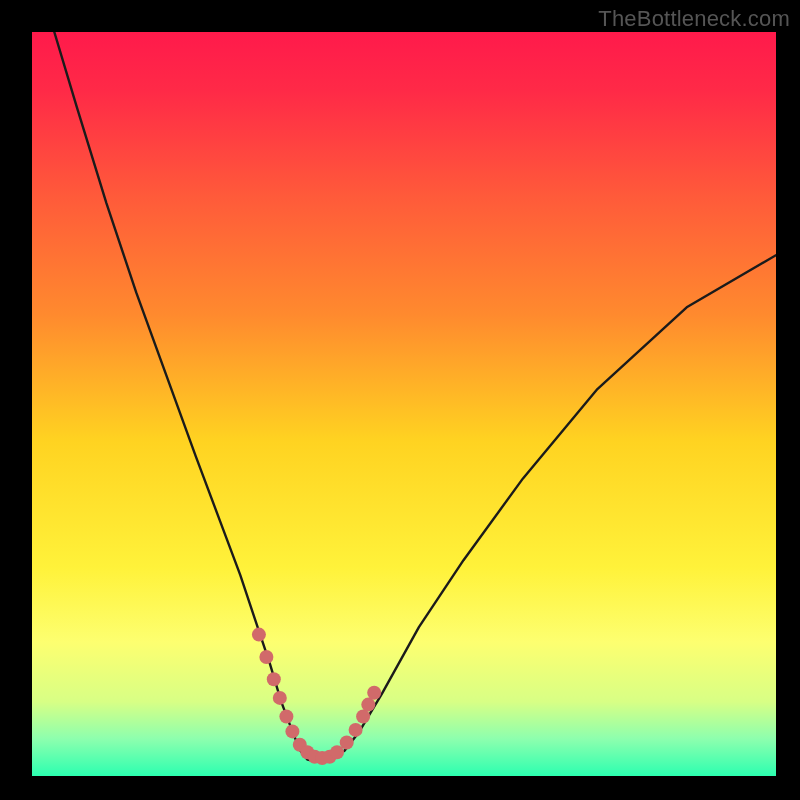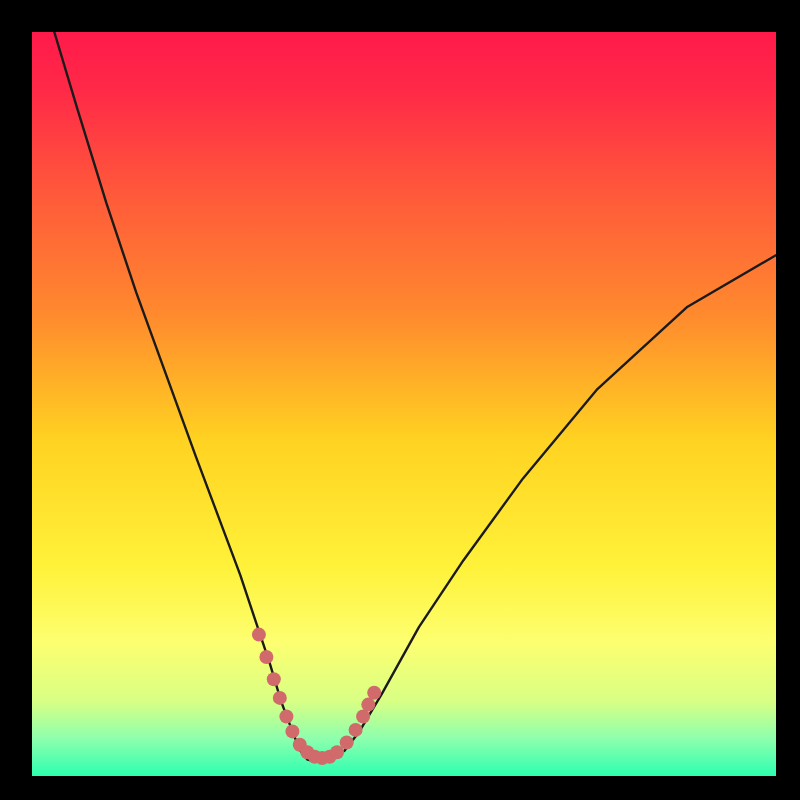--- a/index.html
+++ b/index.html
@@ -83,13 +83,14 @@
           <circle cx="297.6" cy="724.7" r="7" fill="#d16a6a"></circle>
           <circle cx="305.0" cy="720.2" r="7" fill="#d16a6a"></circle>
           <circle cx="314.7" cy="710.5" r="7" fill="#d16a6a"></circle>
           <circle cx="323.6" cy="697.9" r="7" fill="#d16a6a"></circle>
           <circle cx="331.1" cy="684.5" r="7" fill="#d16a6a"></circle>
           <circle cx="336.3" cy="672.6" r="7" fill="#d16a6a"></circle>
           <circle cx="342.2" cy="660.7" r="7" fill="#d16a6a"></circle>
         </g>
     </svg>
   </div>
+  <div class="watermark">TheBottleneck.com</div>
 </div>
 
 </body></html>

